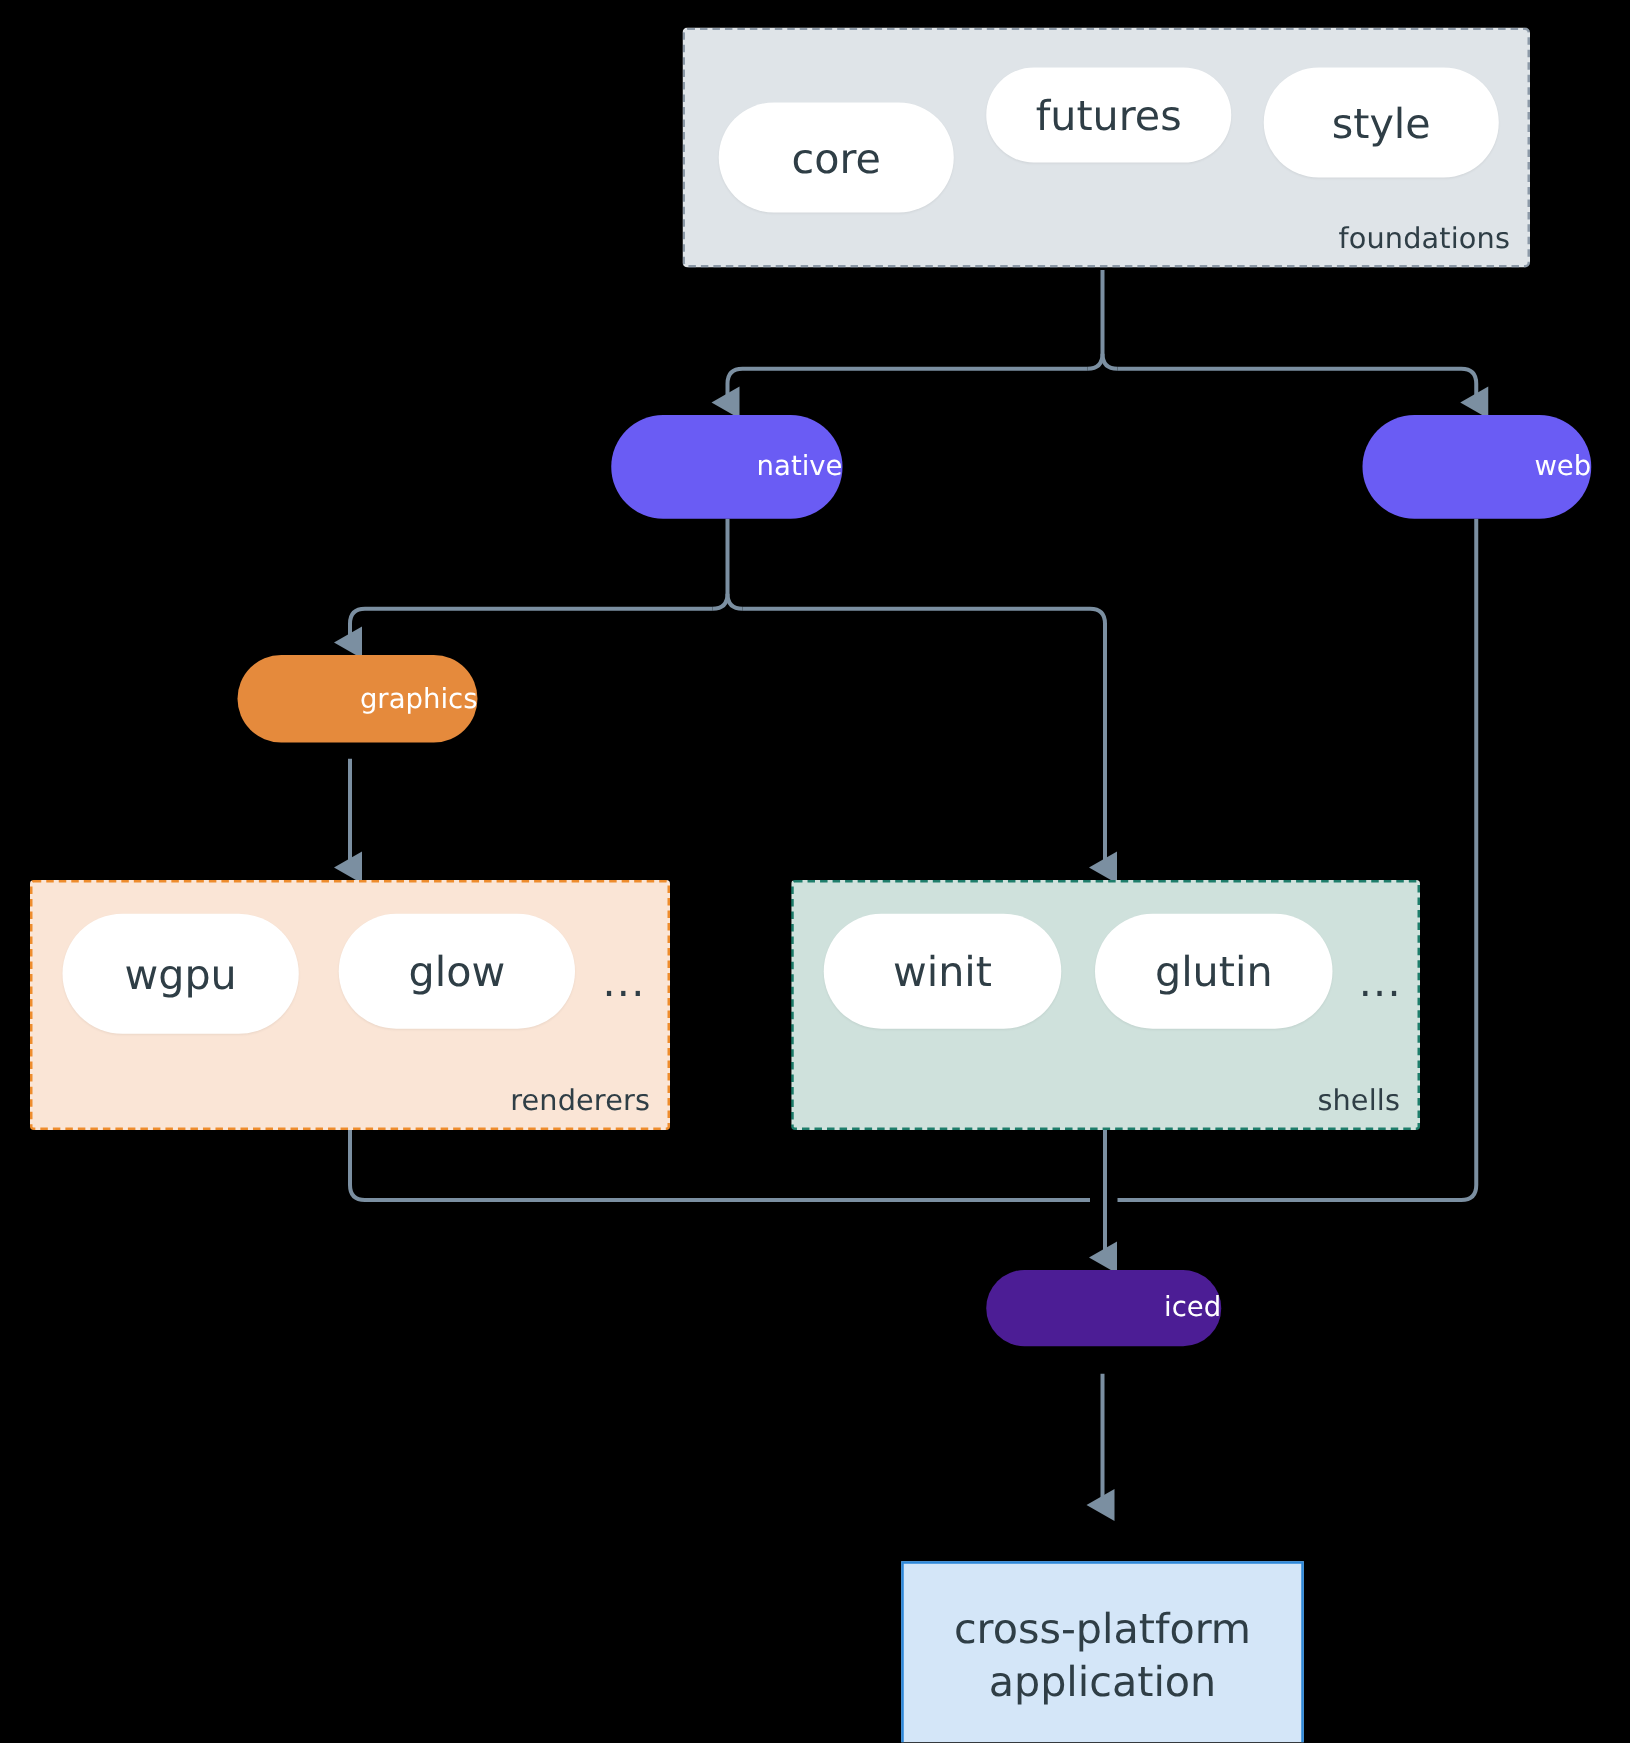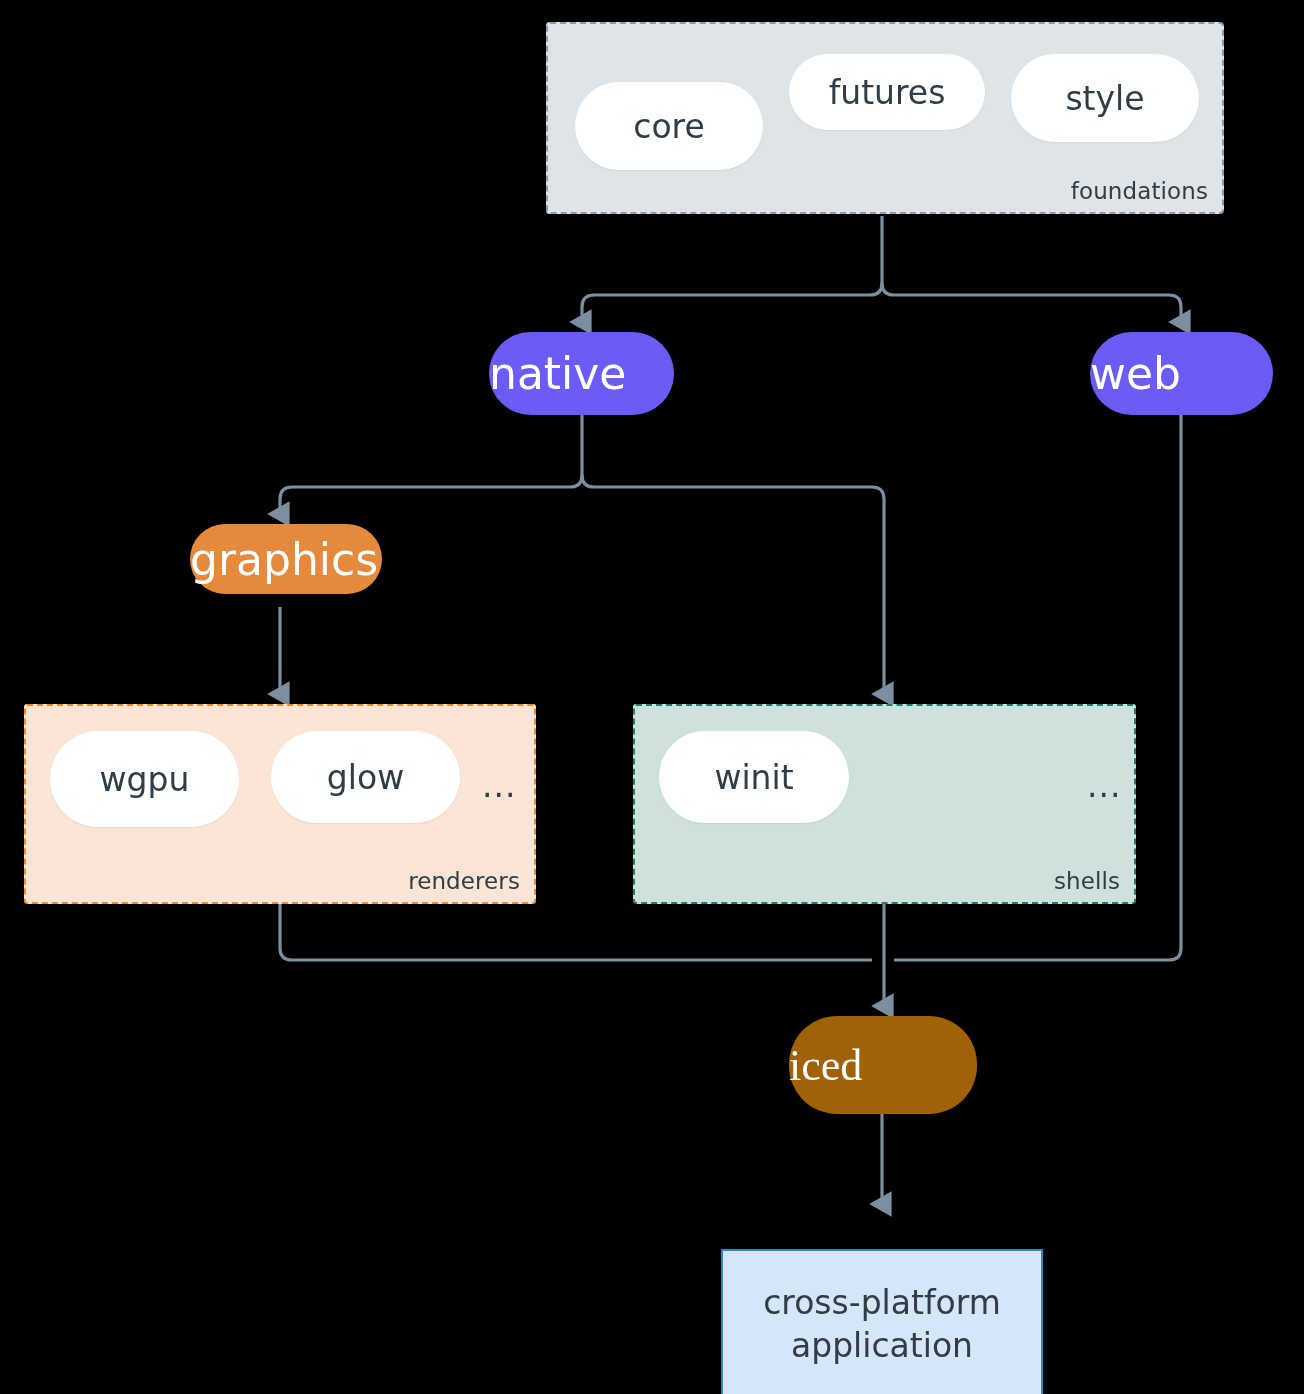--- a/index.html
+++ b/index.html
@@ -89,30 +89,30 @@
     color: #2f3e46;
     line-height: 1;
     letter-spacing: 1px;
   }
 
   
   .node {
     position: absolute;
     display: flex;
     align-items: center;
-    justify-content: flex-start;
+    justify-content: flex-end;
     border-radius: 48px;
-    font-size: 44px;
+    font-size: 22px;
     color: #ffffff;
     white-space: nowrap;
   }
   #node-native  { left: 489px; top: 332px;  width: 185px; height: 83px;  background: #6a5cf4; }
   #node-web     { left: 1090px; top: 332px; width: 183px; height: 83px;  background: #6a5cf4; }
   #node-graphics{ left: 190px; top: 524px;  width: 192px; height: 70px;  background: #e58a3c; }
-  #node-iced    { left: 789px; top: 1016px; width: 188px; height: 98px;  background: #a16207; font-family: Liberation Serif, serif; }
+  #node-iced    { left: 789px; top: 1016px; width: 188px; height: 61px;  background: #4c1d95; }
 
   
   #node-application {
     position: absolute;
     left: 721px;
     top: 1214px;
     width: 322px;
     height: 152px;
     background: #d4e6f8;
     border: 2px solid #2d87d8;
@@ -188,20 +188,23 @@
       <span>glow</span>
     </div>
     <div class="ellipsis" style="left:456px; top:63px;">...</div>
     <div class="cluster-label">renderers</div>
   </div>
 
   <div id="shells-cluster" class="cluster">
     <div class="pill" style="left:24px; top:25px; width:190px; height:92px;">
       <span>winit</span>
     </div>
+    <div class="pill" style="left:241px; top:25px; width:190px; height:92px;">
+      <span>glutin</span>
+    </div>
     <div class="ellipsis" style="left:452px; top:63px;">...</div>
     <div class="cluster-label">shells</div>
   </div>
 
   <div id="node-native" class="node">
     <span>native</span>
   </div>
 
   <div id="node-web" class="node">
     <span>web</span>

